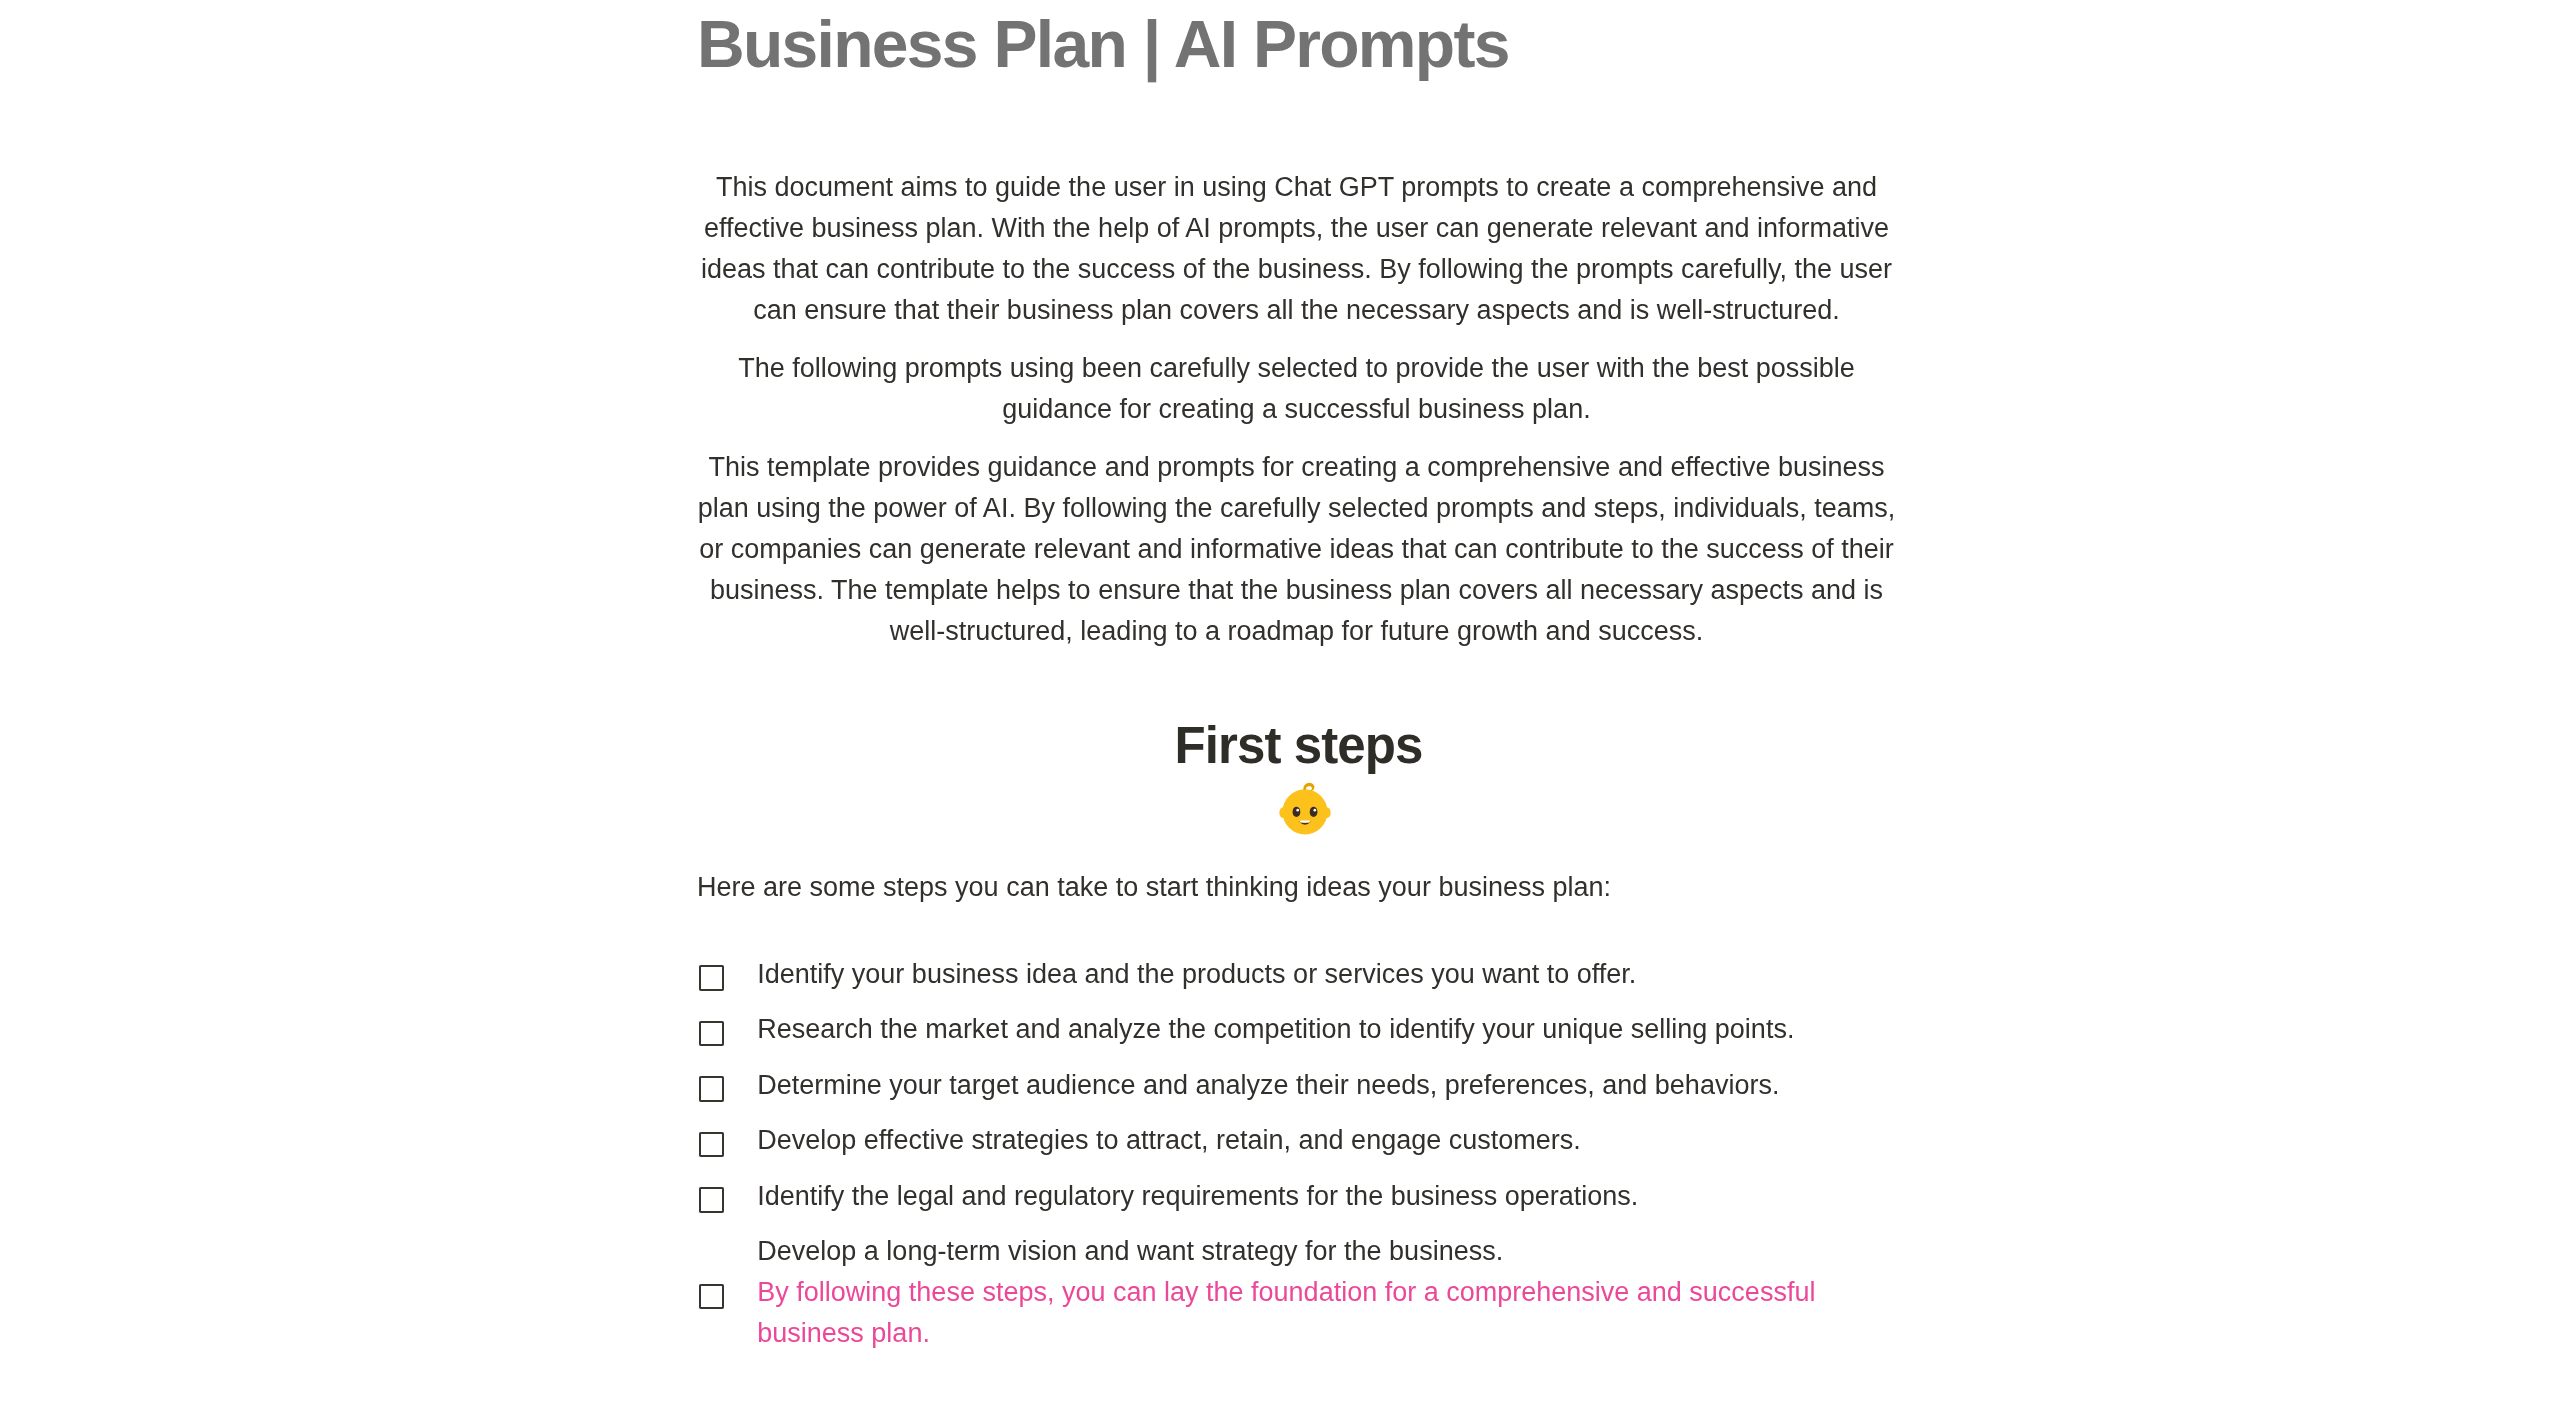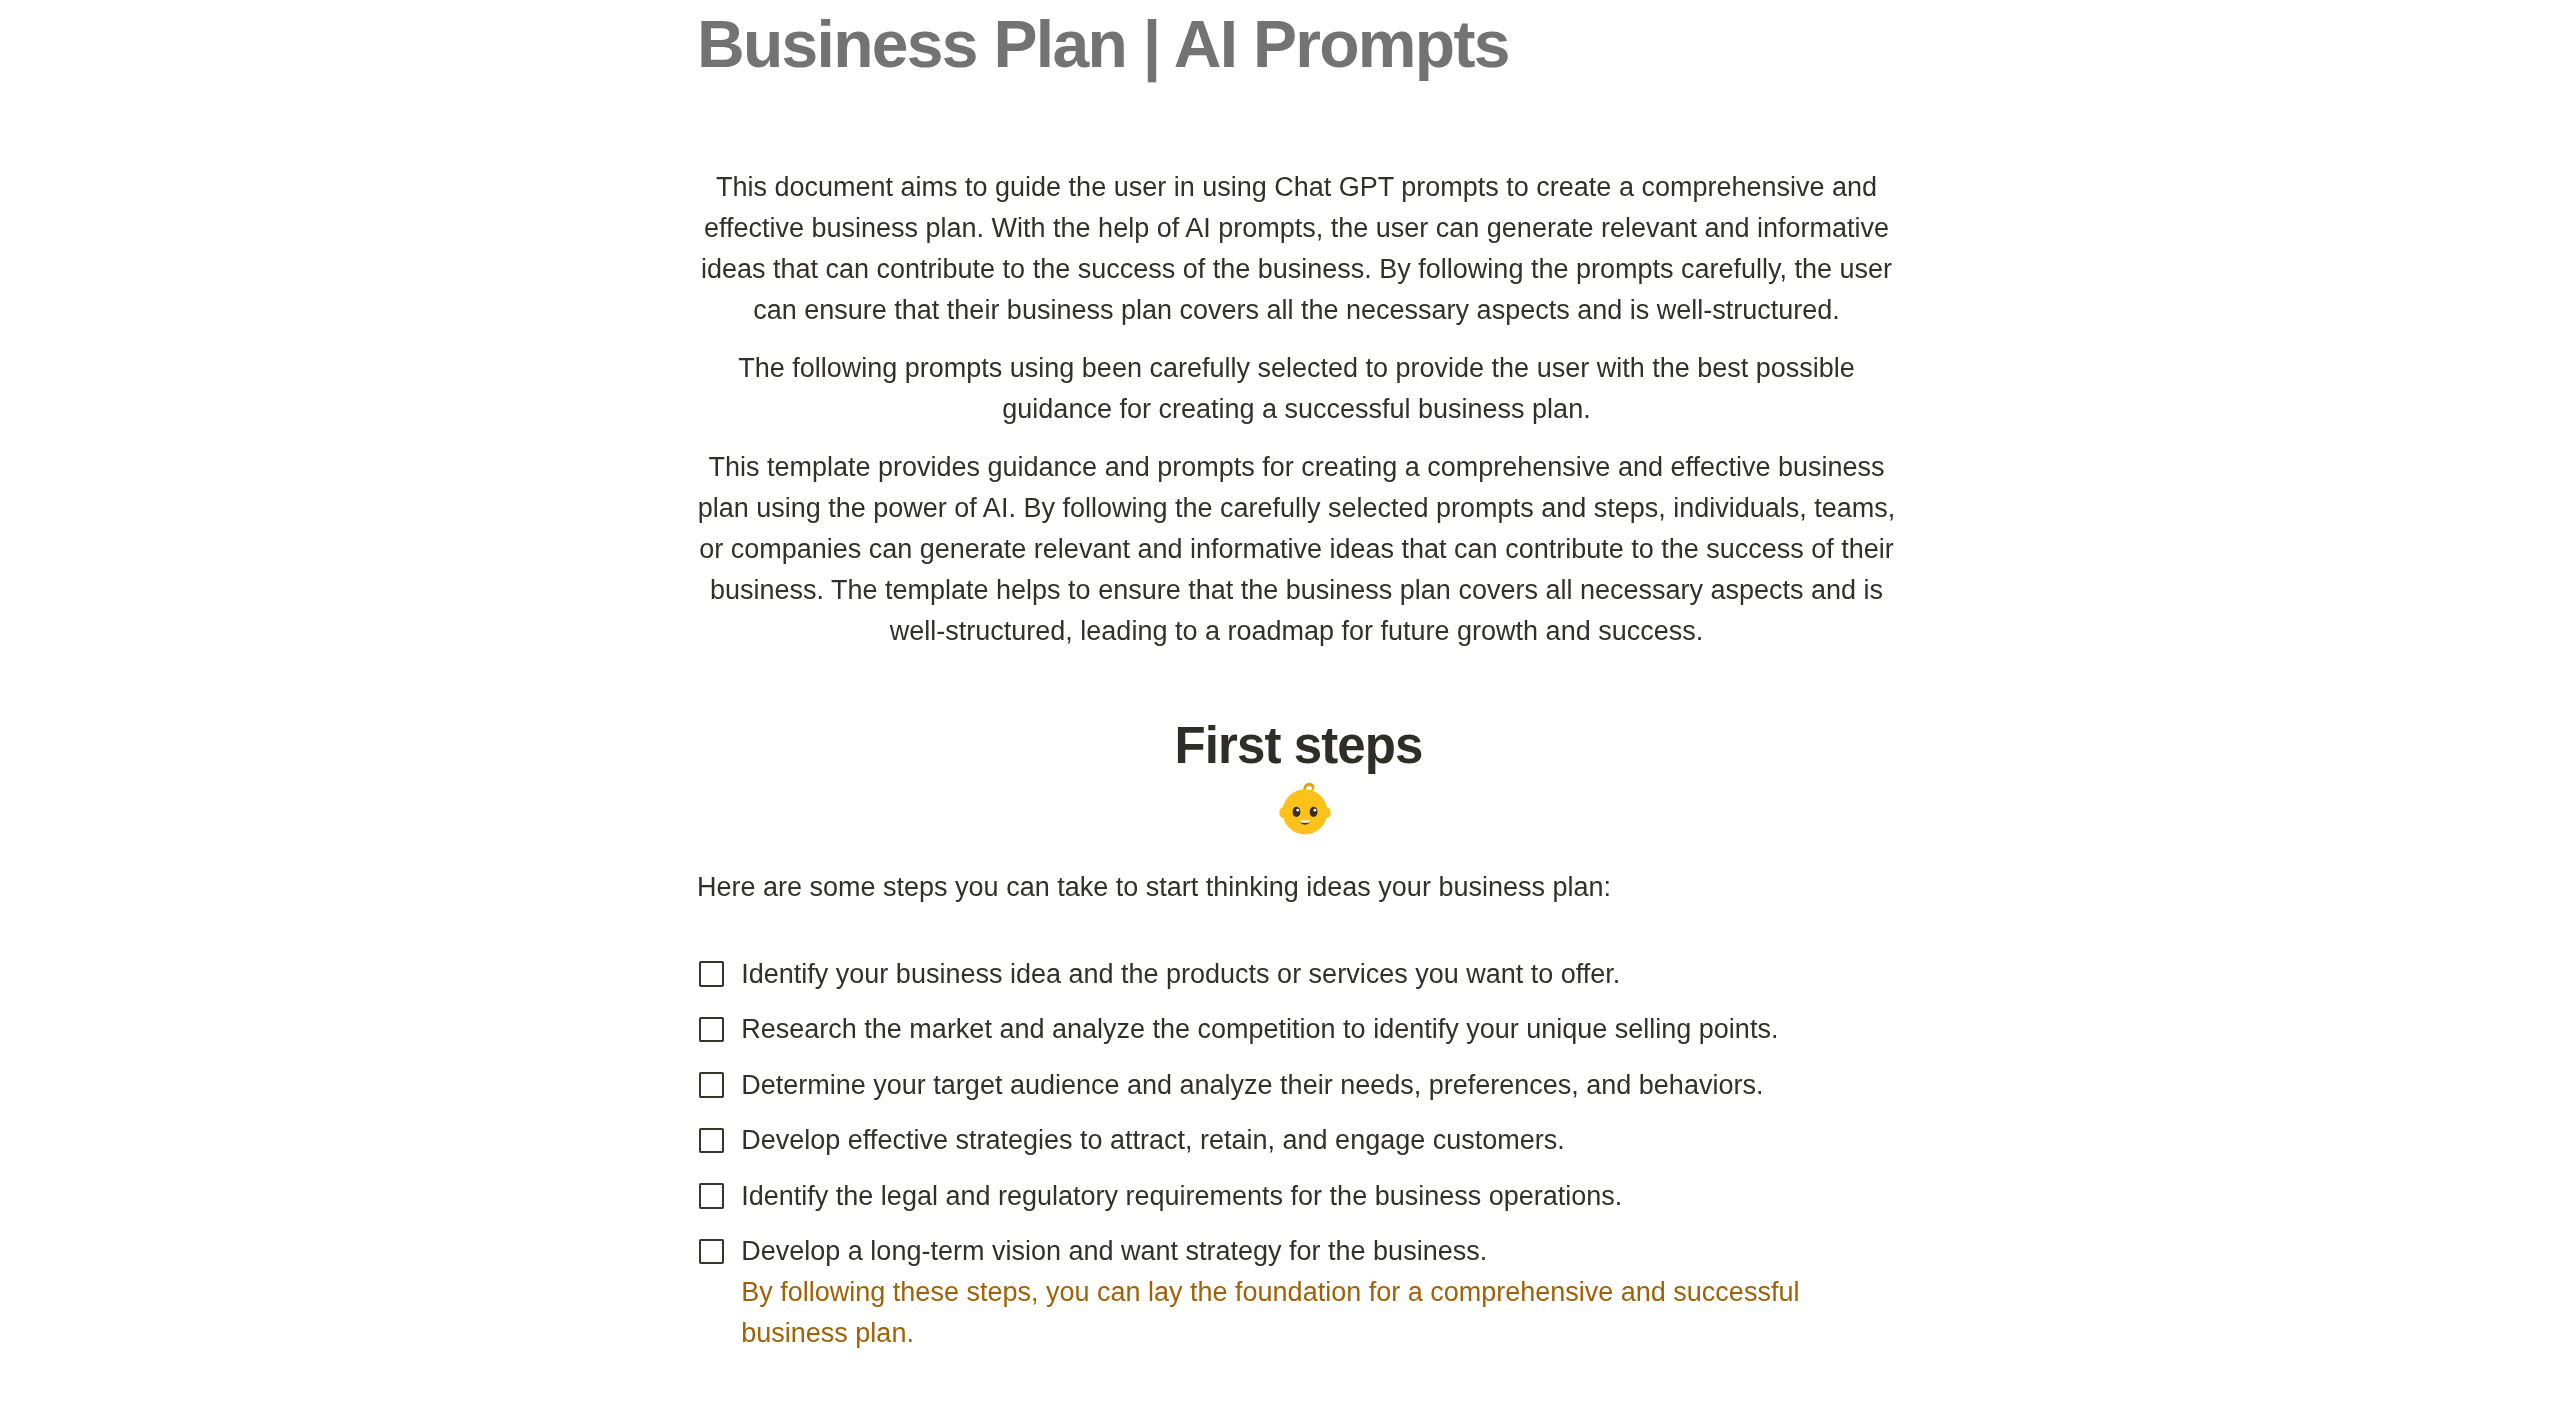--- a/index.html
+++ b/index.html
@@ -52,42 +52,43 @@
     line-height: 0;
   }
   .intro-line {
     font-size: 27px;
     line-height: 41px;
     margin: 31px 0 0 0;
   }
   .todo-list { margin-top: 46px; }
   .todo-row {
     display: flex;
-    align-items: flex-start;
+    align-items: center;
     margin-bottom: 14.5px;
+    gap: 16px;
   }
   .todo-checkbox {
     flex: none;
     width: 25.6px;
     height: 25.6px;
     border: 2.6px solid #37352f;
     border-radius: 1.7px;
     background: #ffffff;
     margin: 7.7px 17px 0 1.7px;
     cursor: pointer;
   }
   .todo-text {
     font-size: 27px;
     line-height: 41px;
     color: #32302c;
   }
   .todo-closing {
     font-size: 27px;
     line-height: 41px;
-    color: #a16207;
+    color: #ec4899;
   }
 </style>
 </head>
 <body>
 
 <div class="page">
 
   <h1 class="doc-title">Business Plan | AI Prompts</h1>
 
   <p class="body-text first-para">This document aims to guide the user in using Chat GPT prompts to create a comprehensive and effective business plan. With the help of AI prompts, the user can generate relevant and informative ideas that can contribute to the success of the business. By following the prompts carefully, the user can ensure that their business plan covers all the necessary aspects and is well-structured.</p>

